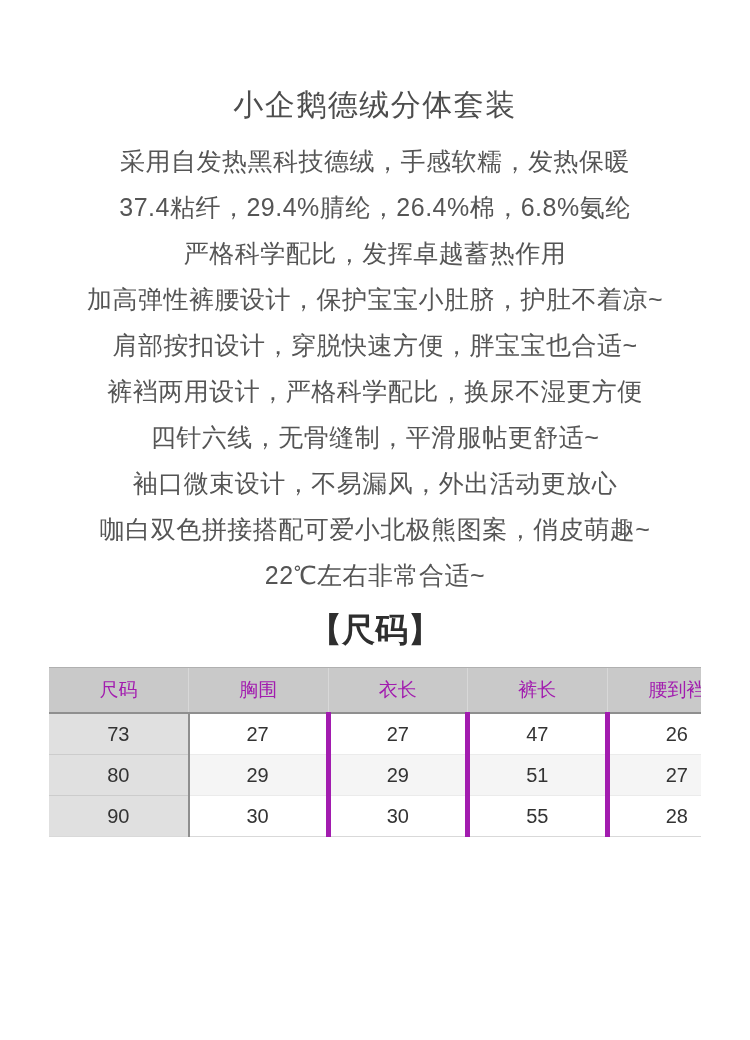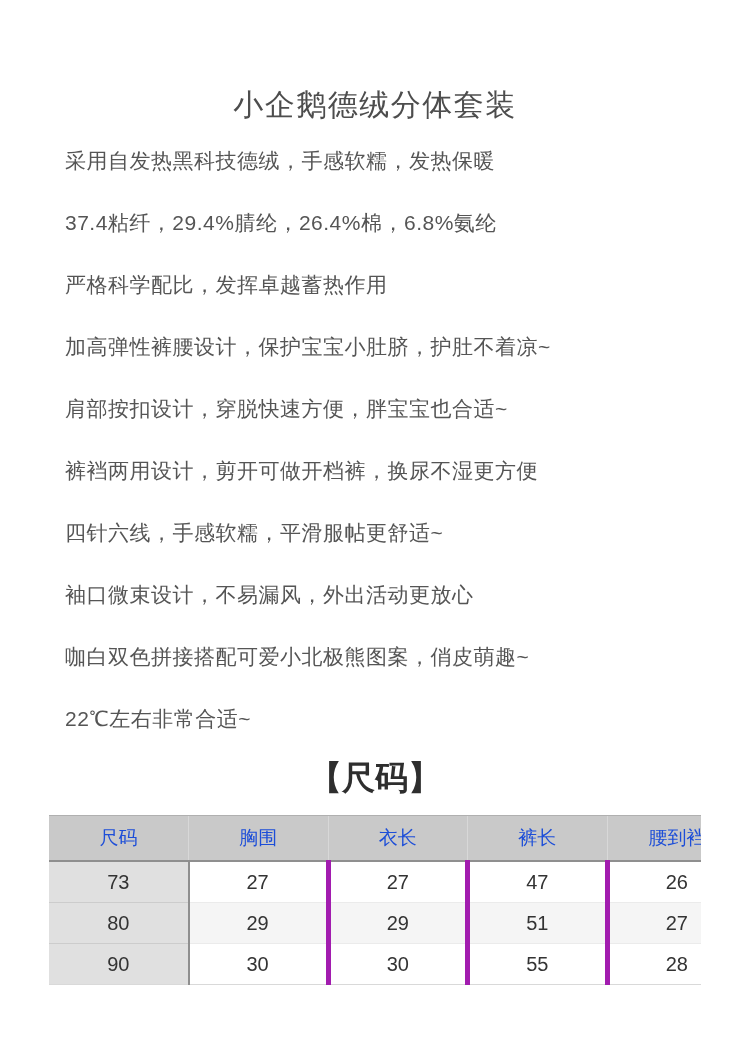--- a/index.html
+++ b/index.html
@@ -18,23 +18,23 @@
     margin: 0;
     text-align: center;
     font-size: 30px;
     line-height: 34px;
     font-weight: 500;
     color: #4d4d4d;
     letter-spacing: 1.5px;
   }
   .desc { margin-top: 16px; }
   .desc p {
-    margin: 16px;
-    text-align: left;
-    font-size: 21px;
+    margin: 0;
+    text-align: center;
+    font-size: 25px;
     line-height: 46px;
     font-weight: 400;
     color: #555555;
     letter-spacing: 0.5px;
   }
   .size-heading {
     margin: 12px 0 0 0;
     text-align: center;
     font-size: 33px;
     line-height: 40px;
@@ -48,21 +48,21 @@
     table-layout: fixed;
     text-align: center;
     color: #333333;
     border-bottom: 1px solid var(--table-light-border, #d9d9d9);
   }
   .size-table th {
     height: 42px;
     background: var(--table-header-bg, #c9c9c9);
     font-size: 19px;
     font-weight: 400;
-    color: #1d4ed8;
+    color: #a21caf;
     border-top: 1px solid #b0b0b0;
     border-bottom: 2px solid var(--table-dark-border, #8f8f8f);
   }
   .size-table th + th { border-left: 1px solid #d8d8d8; }
   .size-table td {
     height: 38px;
     font-size: 20px;
     font-weight: 400;
     border-top: 1px solid #ebebeb;
     border-right: 5px solid #a21caf;
@@ -93,22 +93,22 @@
 <div class="page">
 
   <h1 class="title">小企鹅德绒分体套装</h1>
 
   <div class="desc">
     <p>采用自发热黑科技德绒，手感软糯，发热保暖</p>
     <p>37.4粘纤，29.4%腈纶，26.4%棉，6.8%氨纶</p>
     <p>严格科学配比，发挥卓越蓄热作用</p>
     <p>加高弹性裤腰设计，保护宝宝小肚脐，护肚不着凉~</p>
     <p>肩部按扣设计，穿脱快速方便，胖宝宝也合适~</p>
-    <p>裤裆两用设计，剪开可做开档裤，换尿不湿更方便</p>
-    <p>四针六线，手感软糯，平滑服帖更舒适~</p>
+    <p>裤裆两用设计，严格科学配比，换尿不湿更方便</p>
+    <p>四针六线，无骨缝制，平滑服帖更舒适~</p>
     <p>袖口微束设计，不易漏风，外出活动更放心</p>
     <p>咖白双色拼接搭配可爱小北极熊图案，俏皮萌趣~</p>
     <p>22℃左右非常合适~</p>
   </div>
 
   <h2 class="size-heading">【尺码】</h2>
 
   <table class="size-table">
     <thead>
       <tr>

